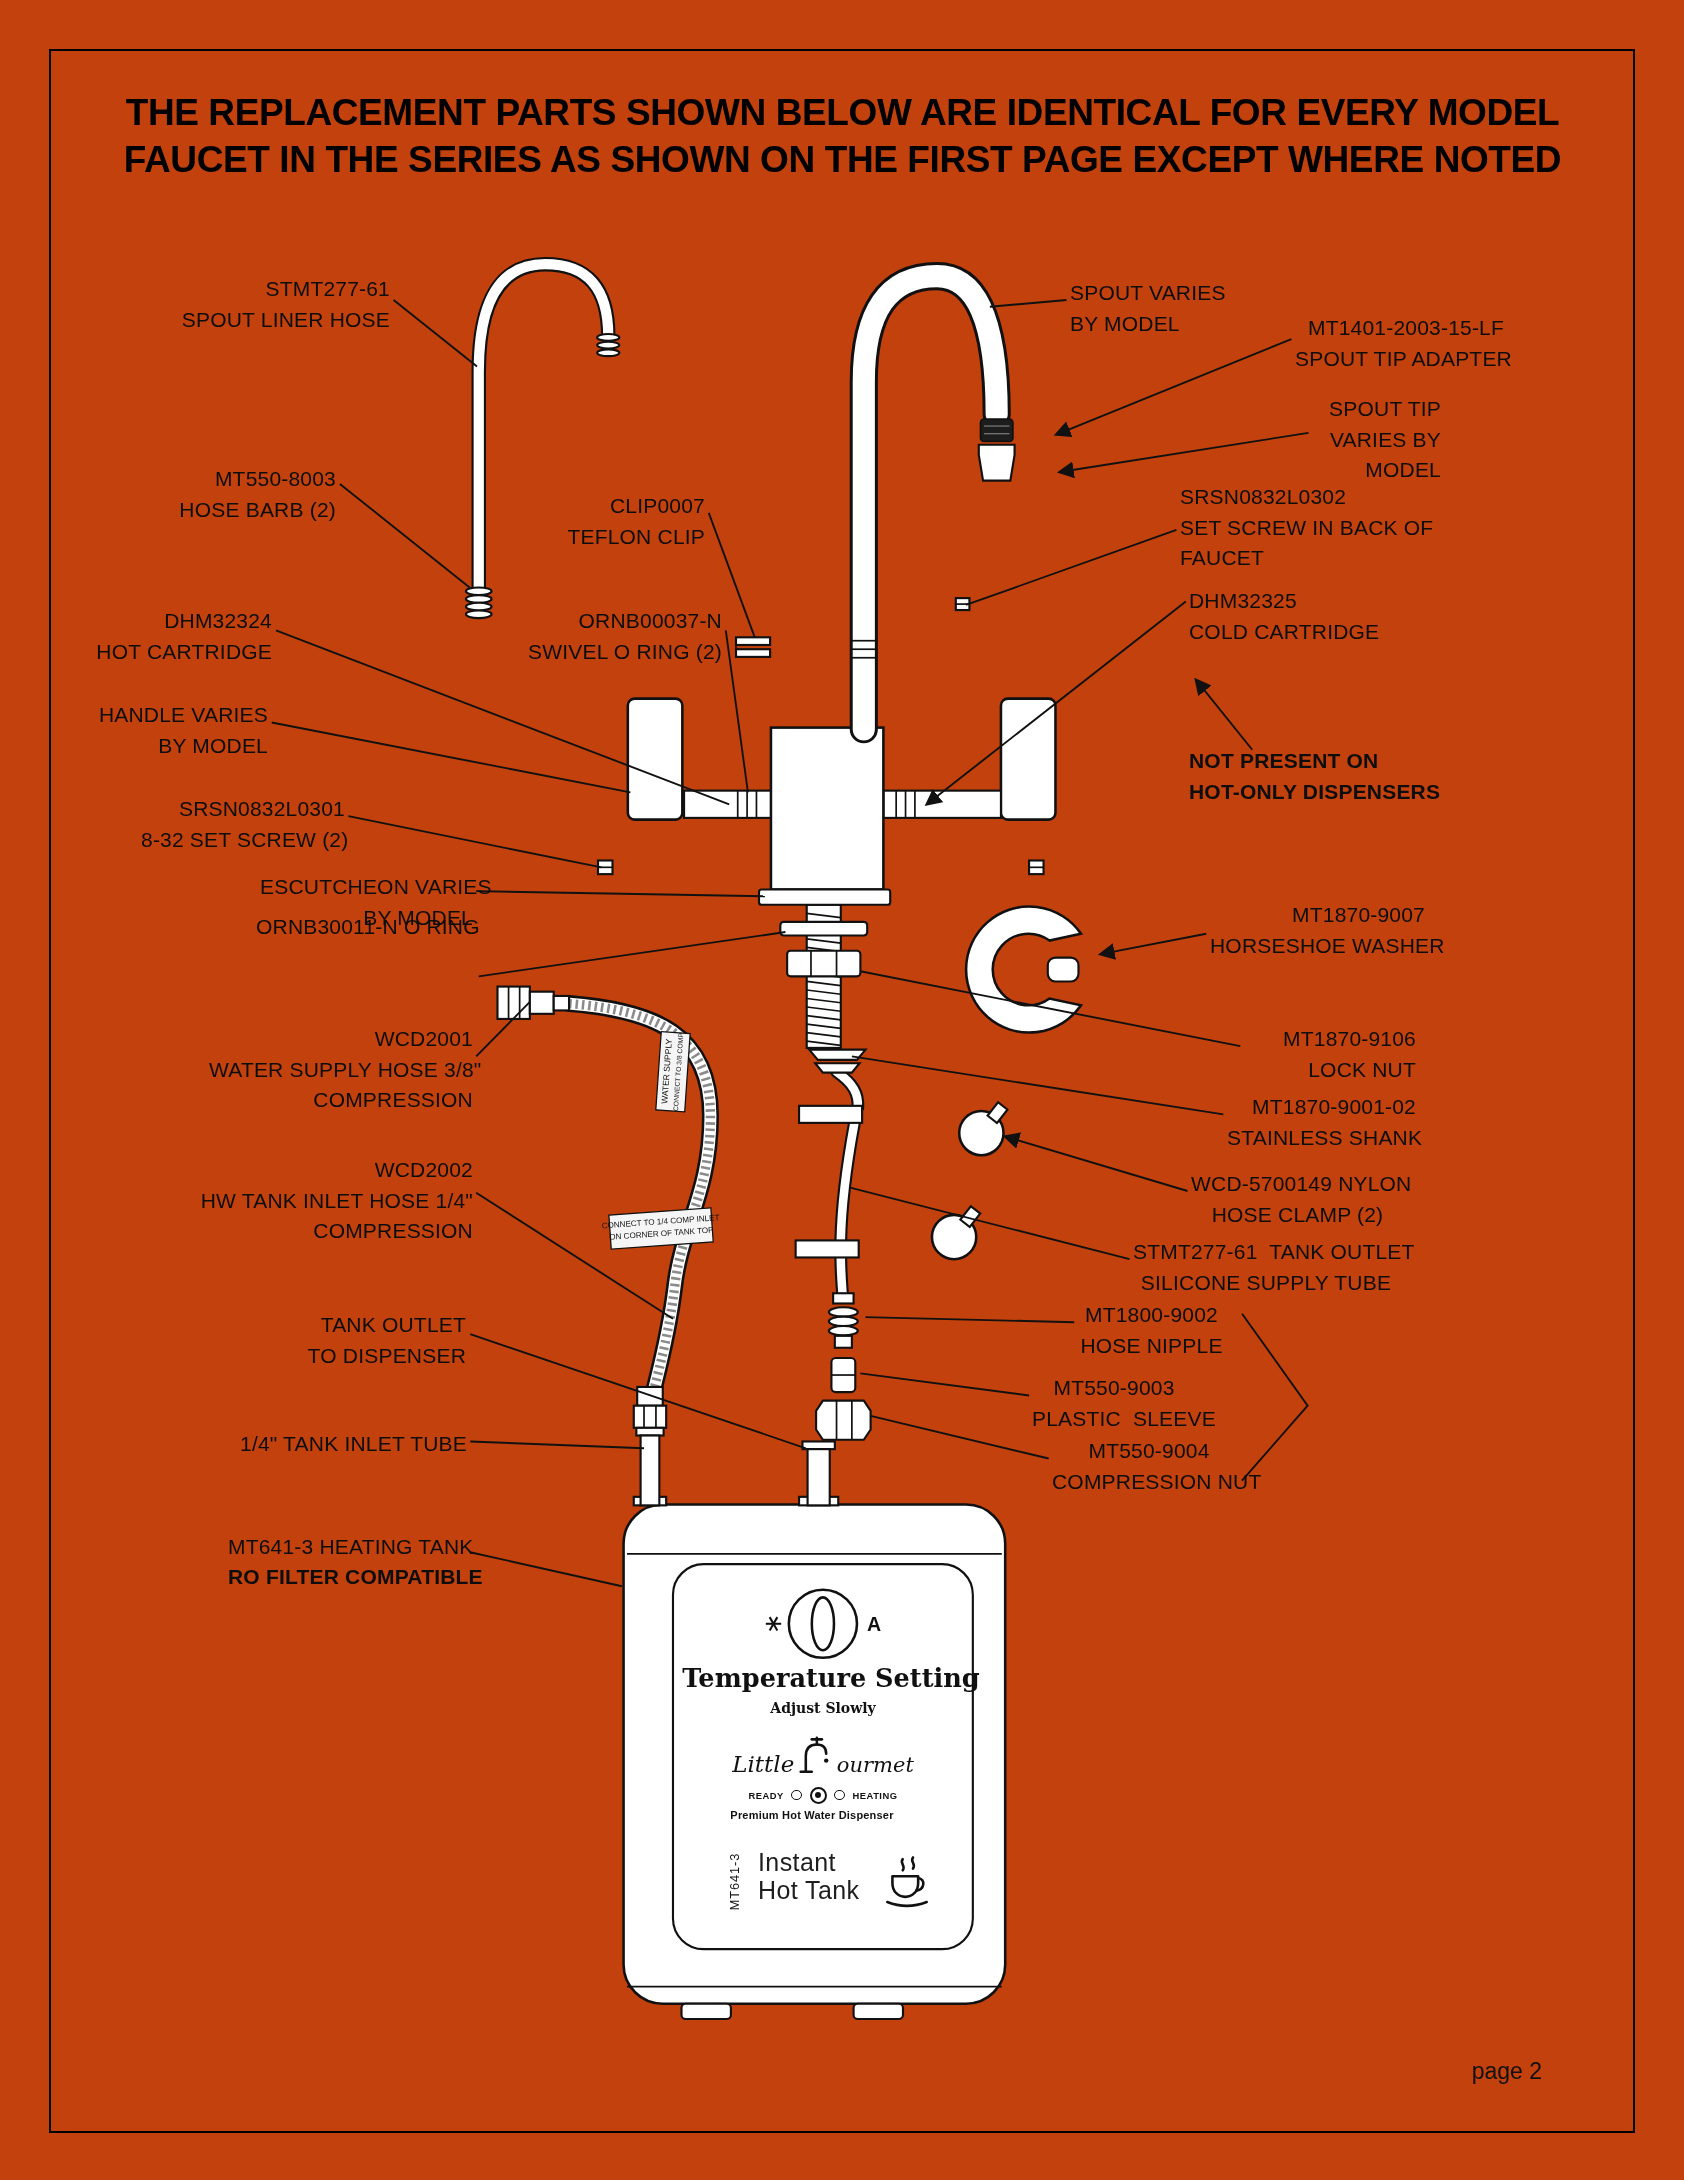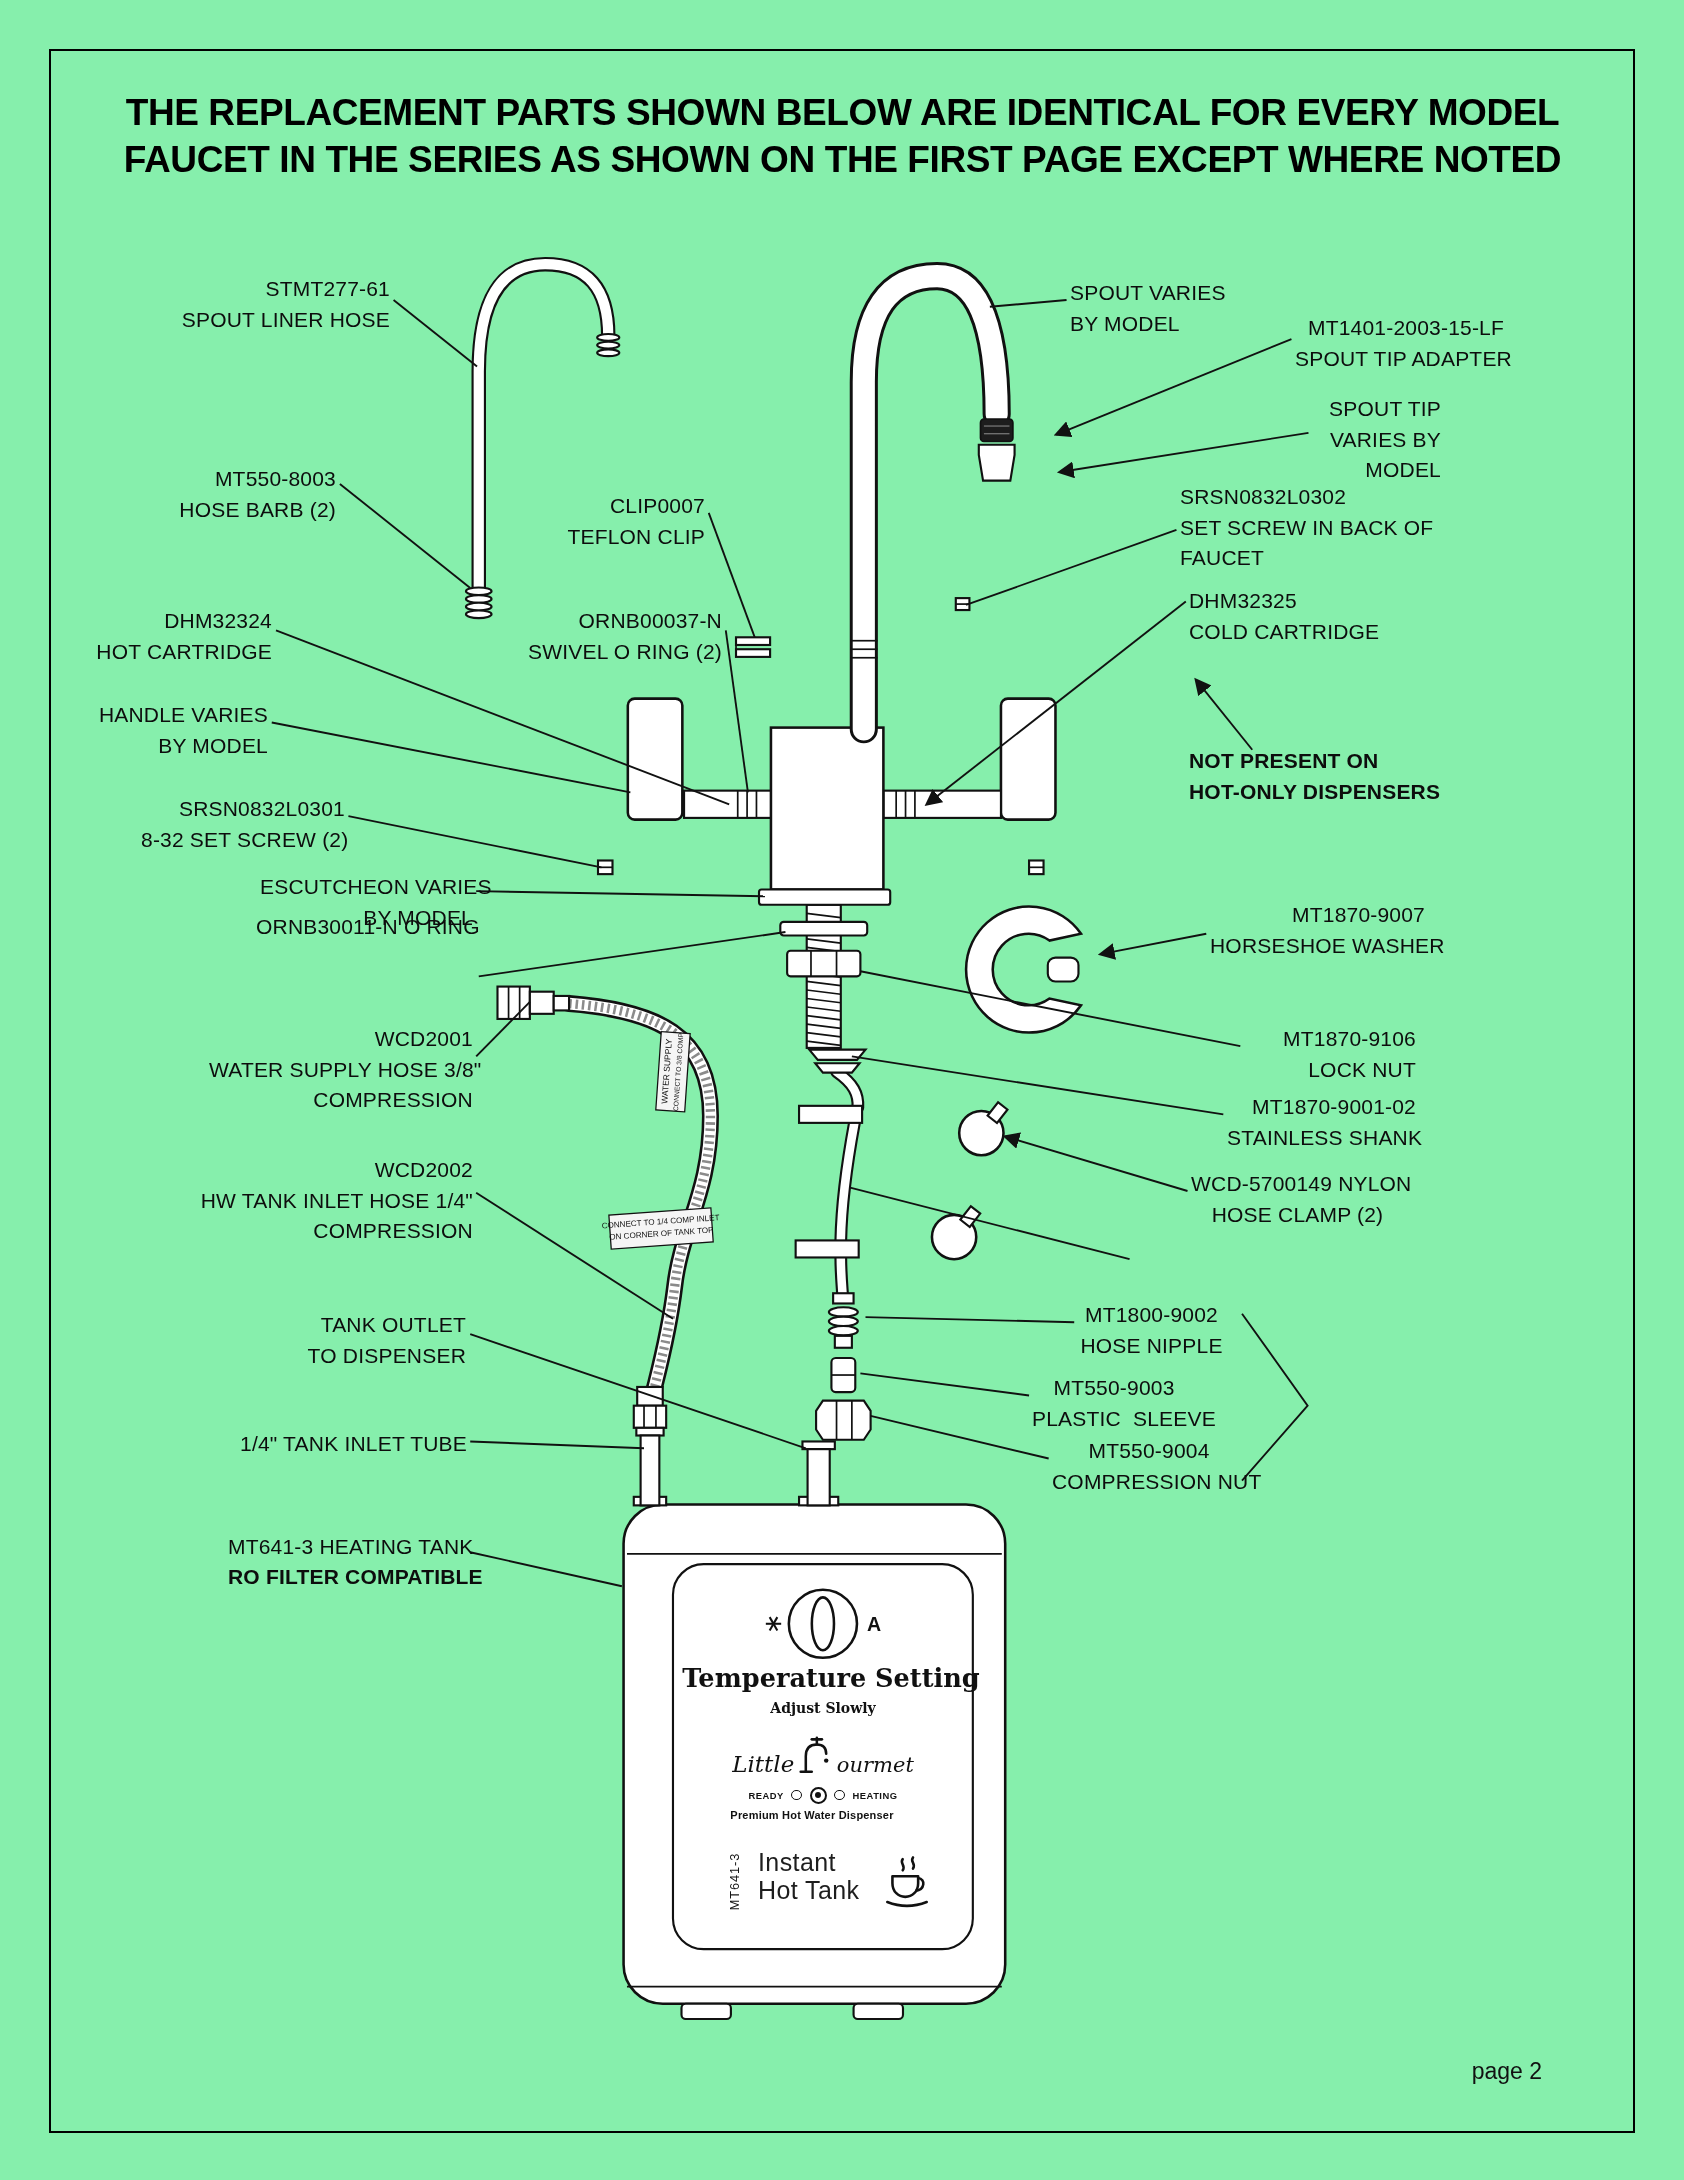--- a/index.html
+++ b/index.html
@@ -1,16 +1,16 @@
 <!DOCTYPE html>
 <html style="font-size:13.6px"><head>
 <meta charset="utf-8">
 <style>
   html,body{margin:0;padding:0;background:#e8e8e8;}
-  .page{position:relative;width:1685px;height:2181px;background:#86efac;font-family:"Liberation Sans",sans-serif;color:#111;overflow:hidden;}
+  .page{position:relative;width:1685px;height:2181px;background:#c2410c;font-family:"Liberation Sans",sans-serif;color:#111;overflow:hidden;}
   .frame{position:absolute;left:49px;top:49px;width:1586px;height:2084px;border:2.6px solid #000;box-sizing:border-box;}
   .title{position:absolute;left:0;right:0;top:89px;text-align:center;font-weight:bold;font-size:37px;line-height:1.28;color:#000;letter-spacing:-0.4px;}
   .art{position:absolute;left:0;top:0;width:1685px;height:2181px;}
   .art .o{fill:none;stroke:#111;stroke-linecap:round;}
   .art .i{fill:none;stroke:#fff;stroke-linecap:round;}
   .art .p{fill:#fff;stroke:#111;stroke-width:2.5;}
   .art .s{stroke:#111;stroke-width:2;fill:none;}
   .art .ld{stroke:#111;stroke-width:2.2;fill:none;}
   .art text.tag{font-family:"Liberation Sans",sans-serif;fill:#111;}
   .lbl{position:absolute;font-size:21px;line-height:1.46;color:#0d0d0d;white-space:pre;letter-spacing:0.2px;}
@@ -296,20 +296,22 @@
   <div class="lbl l b" style="left:1189px;top:746px;width:247px">NOT PRESENT ON
 HOT-ONLY DISPENSERS</div>
   <div class="lbl r" style="left:1210px;top:900px;width:215px">MT1870-9007
 HORSESHOE WASHER</div>
   <div class="lbl r" style="left:1244px;top:1024px;width:172px">MT1870-9106
 LOCK NUT</div>
   <div class="lbl r" style="left:1227px;top:1092px;width:189px">MT1870-9001-02
 STAINLESS SHANK</div>
   <div class="lbl c" style="left:1191px;top:1169px;width:213px">WCD-5700149 NYLON
 HOSE CLAMP (2)</div>
+  <div class="lbl c" style="left:1133px;top:1237px;width:266px">STMT277-61  TANK OUTLET
+SILICONE SUPPLY TUBE</div>
   <div class="lbl c" style="left:1078px;top:1300px;width:147px">MT1800-9002
 HOSE NIPPLE</div>
   <div class="lbl c" style="left:1032px;top:1373px;width:164px">MT550-9003
 PLASTIC  SLEEVE</div>
   <div class="lbl c" style="left:1052px;top:1436px;width:194px">MT550-9004
 COMPRESSION NUT</div>
 
   <div class="tank-text temp" style="left:673px;top:1663px;width:300px">Temperature Setting</div>
   <div class="tank-text adjust" style="left:673px;top:1700px;width:300px">Adjust Slowly</div>
 

